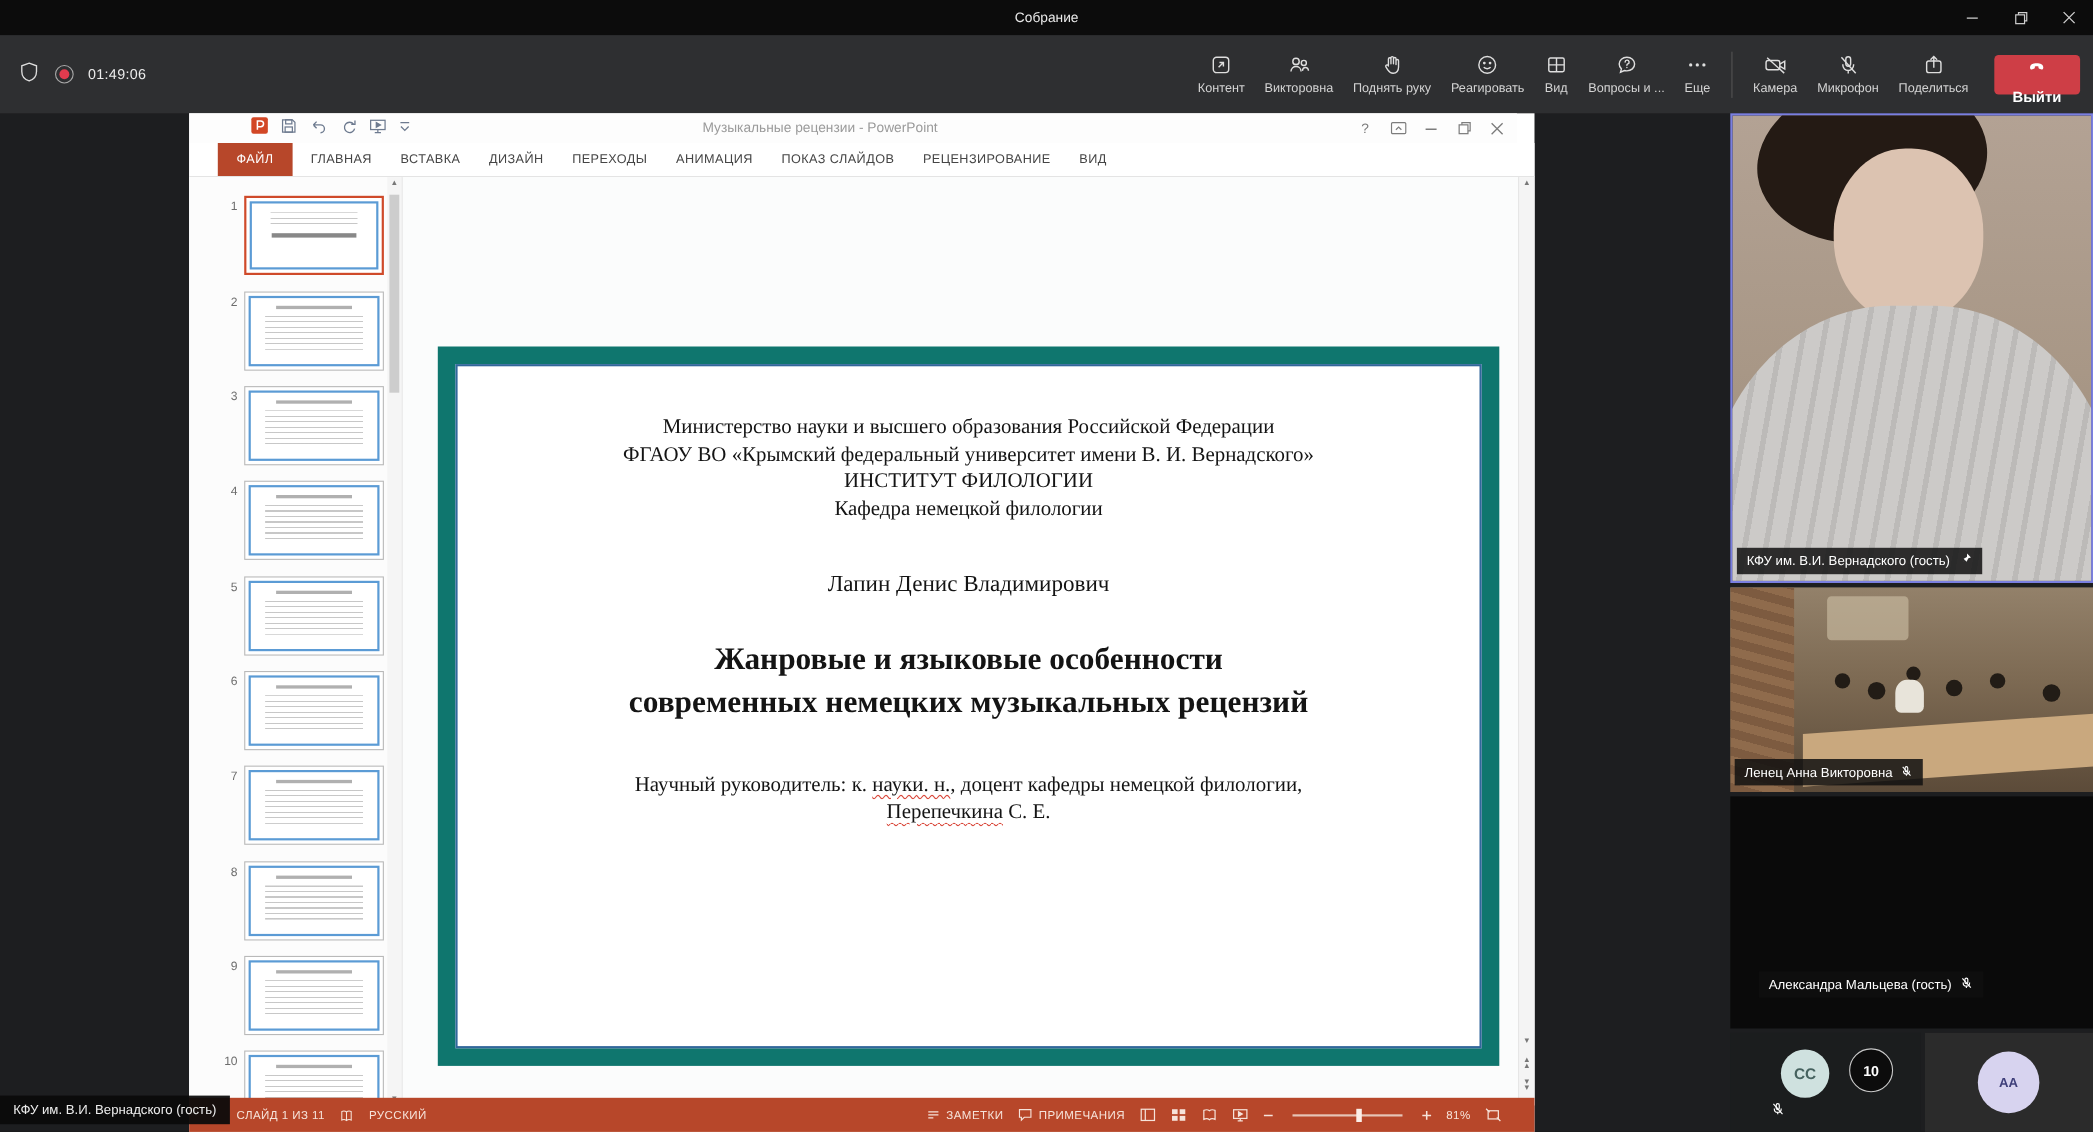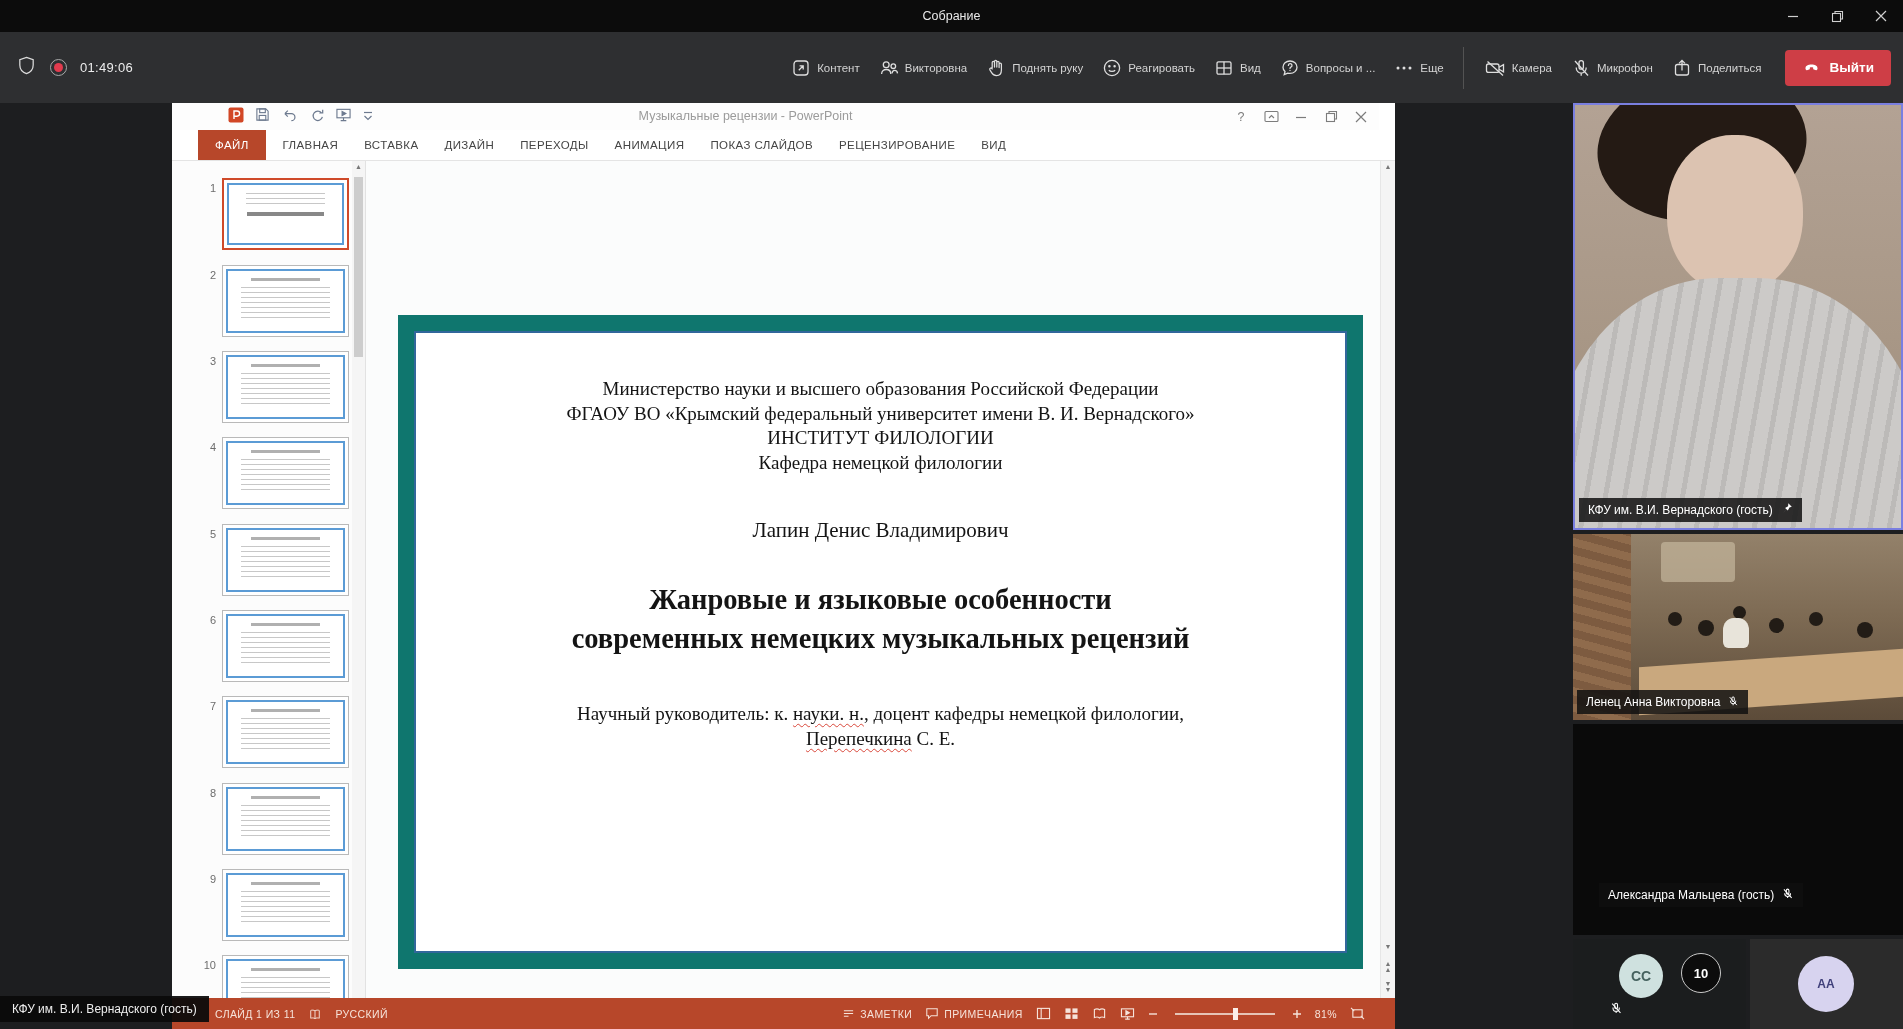--- a/index.html
+++ b/index.html
@@ -13,25 +13,25 @@
   .t-title { position:absolute; left:0; right:0; top:0; line-height:32px; text-align:center; color:#e9e9e9; font-size:12.5px; }
   .t-wincontrols { position:absolute; right:0; top:0; height:32px; display:flex; align-items:center; }
   .twc { width:44px; height:32px; display:flex; align-items:center; justify-content:center; color:#cfcfcf; }
   
   .t-toolbar { position:absolute; left:0; top:32px; width:100%; height:71px; background:#2e2f31; }
   .t-left { position:absolute; left:16px; top:0; height:71px; display:flex; align-items:center; gap:13px; }
   .rec-dot { width:17px; height:17px; border:1.5px solid #a9a9a9; border-radius:50%; display:flex; align-items:center; justify-content:center; }
   .rec-dot i { display:block; width:9px; height:9px; border-radius:50%; background:#e23b4e; }
   .t-timer { color:#ececec; font-size:13px; letter-spacing:.3px; }
   .t-right { position:absolute; right:12px; top:0; height:71px; display:flex; align-items:center; }
-  .tbtn { display:flex; align-items:center; justify-content:center; gap:5px; padding:0 9px; height:71px; color:#dedede; cursor:default; }
+  .tbtn { display:flex; flex-direction:column; align-items:center; justify-content:center; gap:5px; padding:0 9px; height:71px; color:#dedede; cursor:default; }
   .tbtn .lbl { font-size:11.5px; color:#d3d3d3; white-space:nowrap; }
   .tbtn svg { display:block; }
   .t-divider { width:1px; height:42px; background:#535353; margin:0 10px; }
-  .leave-btn { margin-left:14px; height:36px; background:#ce3e46; border-radius:4px; display:flex; align-items:center; gap:9px; padding:0 17px; color:#fff; font-size:13.5px; font-weight:bold; }
+  .leave-btn { margin-left:14px; height:36px; background:#ce3e46; border-radius:4px; display:flex; align-items:center; gap:9px; padding:0 17px; color:#fff; font-size:13.5px; font-weight:bold;flex-direction:column; }
   
   .ppt { position:absolute; left:172px; top:103px; width:1223px; bottom:0; background:#ffffff; }
   .p-titlebar { position:absolute; left:0; top:0; right:16px; height:27px; background:#fdfdfd;padding-left:48px; }
   .p-qat { position:absolute; left:56px; top:0; height:27px; display:flex; align-items:center; gap:11px; }
   .p-title { position:absolute; left:140px; right:200px; top:0; line-height:27px; text-align:center; color:#9b9b9b; font-size:12.5px; white-space:nowrap; overflow:hidden; }
   .p-controls { position:absolute; right:10px; top:0; height:27px; display:flex; align-items:center; gap:14px; color:#7c7c7c; }
   .p-controls .pc { width:16px; height:16px; display:flex; align-items:center; justify-content:center; font-size:12.5px; }
   .p-signin { position:absolute; right:8px; top:31px; font-size:12px; color:#3c3c3c; }
   .p-tabs { position:absolute; left:0; top:27px; right:0; height:31px; background:#fff; border-bottom:1px solid #e4e4e4; display:flex; align-items:stretch; padding-left:26px; }
   .ptab { font-size:11.5px; color:#454545; letter-spacing:.4px; line-height:30px; padding:0 13px; white-space:nowrap; }

